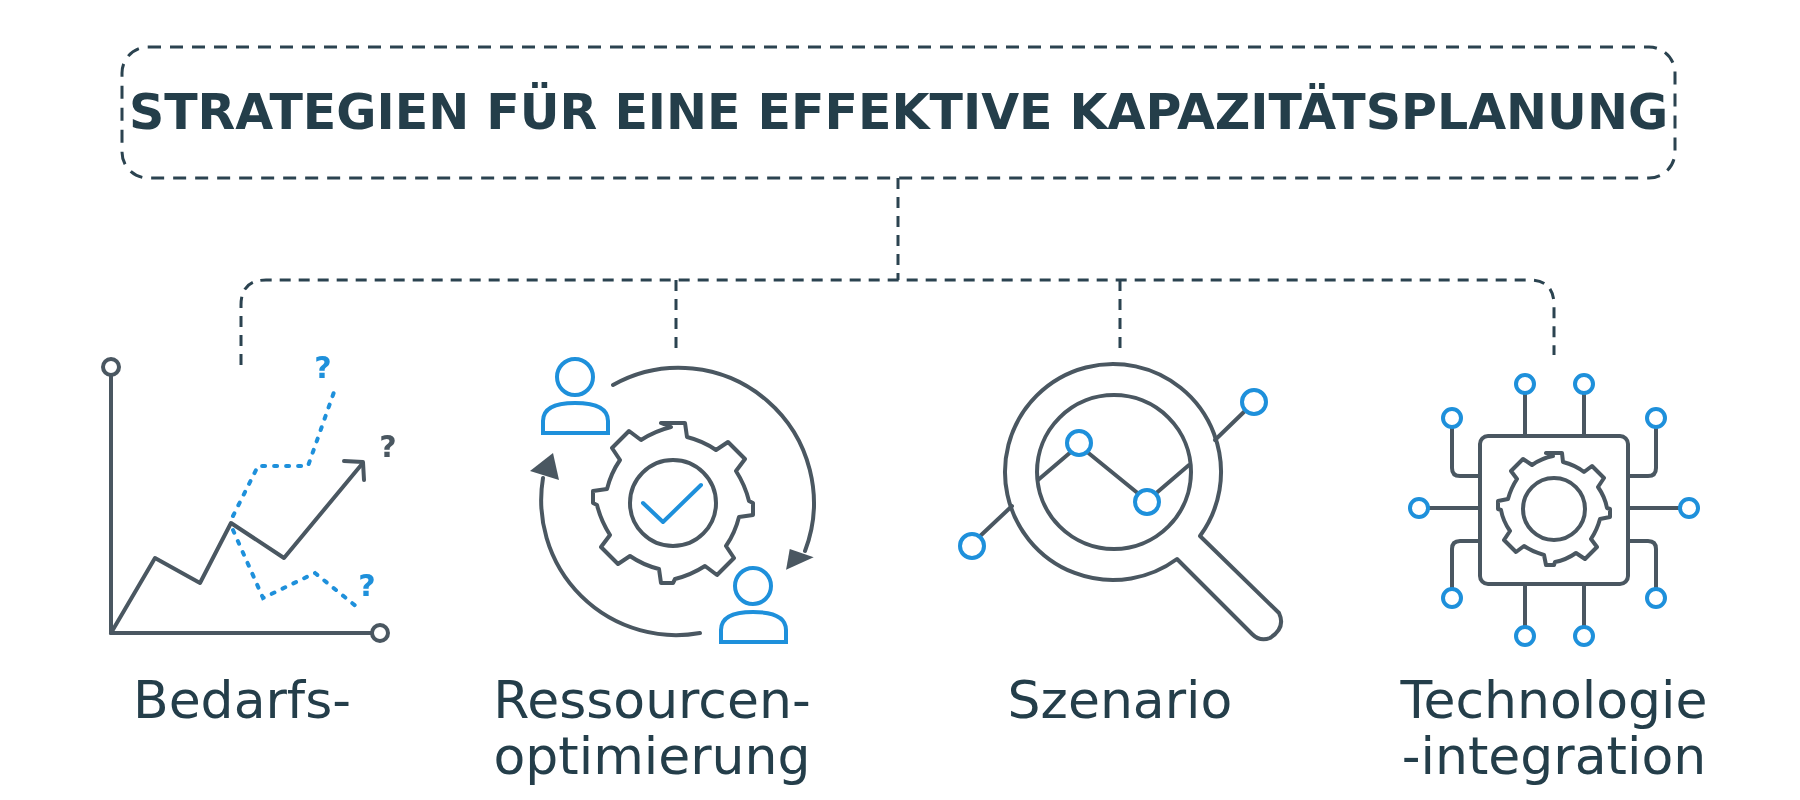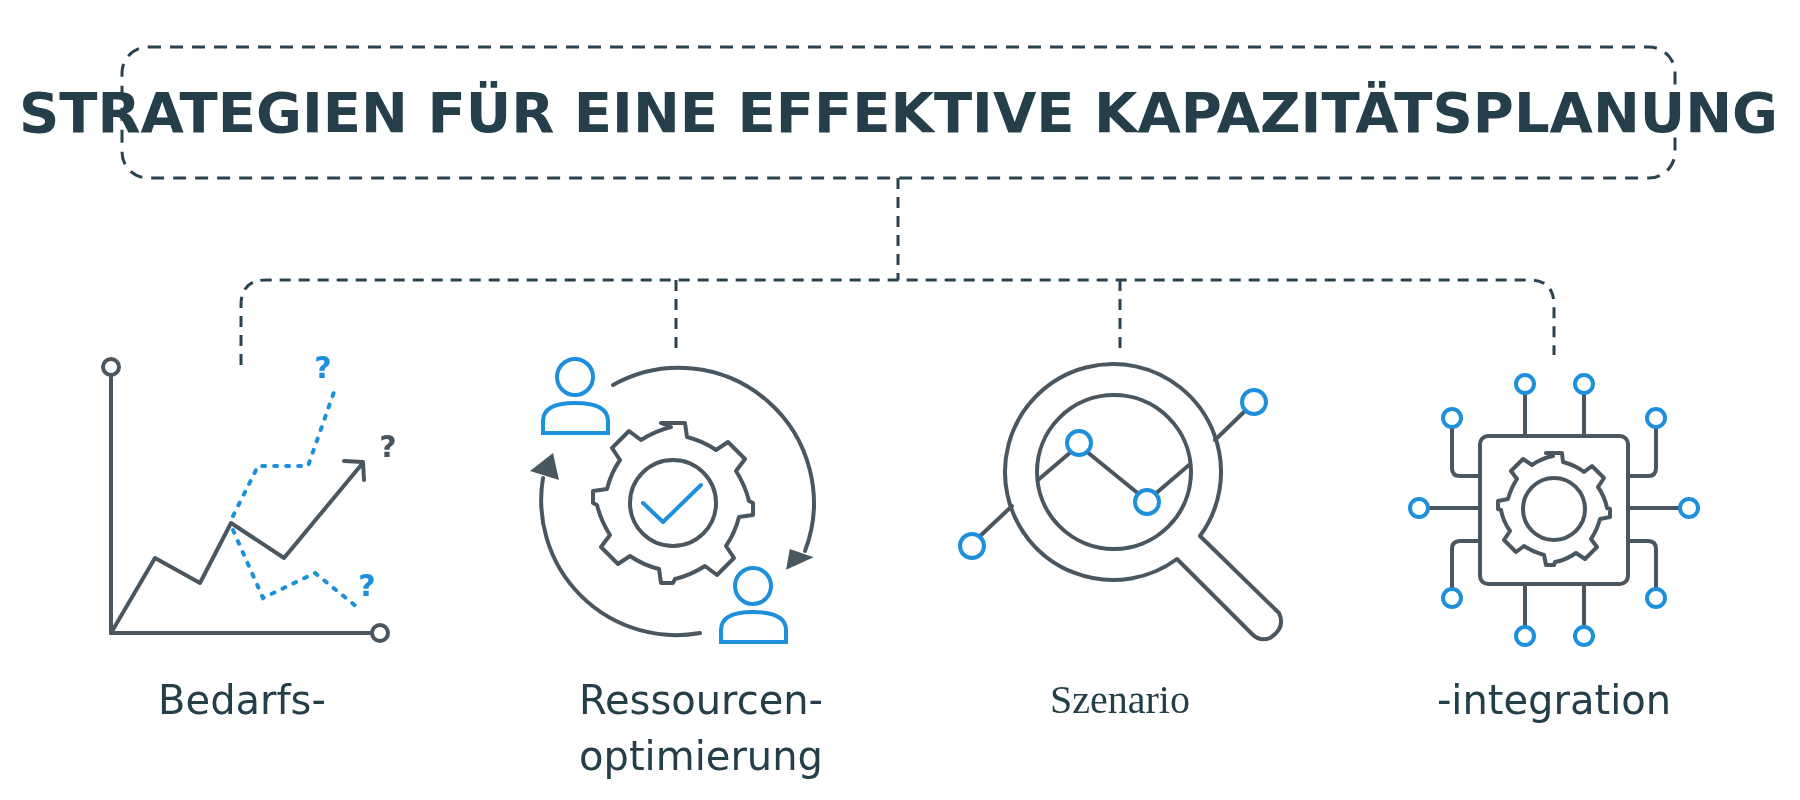--- a/index.html
+++ b/index.html
@@ -1,27 +1,27 @@
 <!DOCTYPE html>
 <html><head>
   <meta charset="utf-8">
   <style>
     html, body { margin: 0; padding: 0; background: #ffffff; }
     body { width: 1800px; height: 800px; position: relative; overflow: hidden; font-family: "DejaVu Sans", sans-serif; }
     #canvas { position: absolute; left: 0; top: 0; width: 1800px; height: 800px; }
     .title {
       position: absolute; left: 122px; top: 47px; width: 1553px; height: 131px;
       display: flex; align-items: center; justify-content: center;
-      font-family: "DejaVu Sans", sans-serif; font-weight: 700; font-size: 56px;
+      font-family: "DejaVu Sans", sans-serif; font-weight: 700; font-size: 49px;
       color: #243E4A; letter-spacing: 0px; white-space: nowrap;
     }
     .label {
       position: absolute; top: 672px; width: 360px; margin-left: -180px;
       text-align: center; font-family: "DejaVu Sans", sans-serif; font-weight: 400;
-      font-size: 40px; line-height: 56px; color: #243E4A;
+      font-size: 52px; line-height: 56px; color: #243E4A;
     }
     .label span { display: block; }
   </style>
 </head>
 <body>
 
 <svg id="canvas" width="1800" height="800" viewBox="0 0 1800 800">
 
   <rect x="122" y="47" width="1553" height="131" rx="26" ry="26" fill="none" stroke="#2B4350" stroke-width="3" stroke-dasharray="13 9"></rect>
 
@@ -121,22 +121,23 @@
       <circle cx="1656" cy="598" r="9"></circle>
     </g>
   </g>
 </svg>
 
 <div class="title">STRATEGIEN FÜR EINE EFFEKTIVE KAPAZITÄTSPLANUNG</div>
 
 <div class="label" style="left:242px;">
   <span>Bedarfs-</span>
 </div>
-<div class="label" style="left:701px;">
+<div class="label" style="left:652px;">
   <span>Ressourcen-</span>
   <span>optimierung</span>
 </div>
-<div class="label" style="left:1120px;font-family:Liberation Serif, serif;">
+<div class="label" style="left:1120px;">
   <span>Szenario</span>
 </div>
 <div class="label" style="left:1554px;">
+  <span>Technologie</span>
   <span>-integration</span>
 </div>
 
 </body></html>

